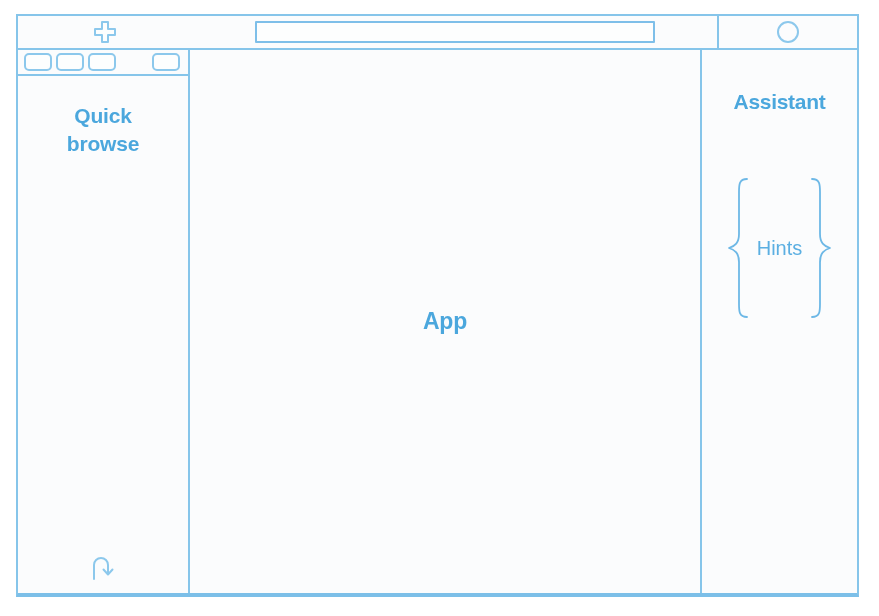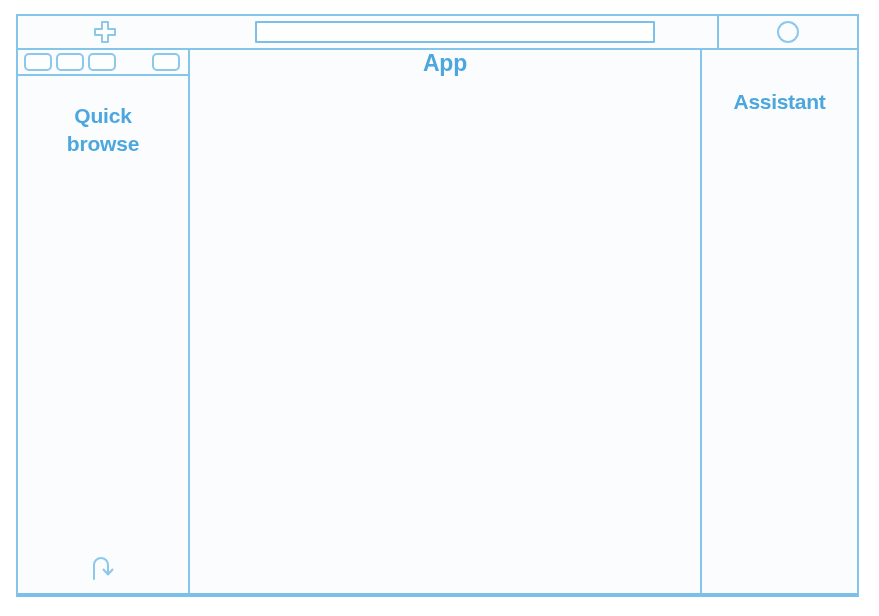--- a/index.html
+++ b/index.html
@@ -143,21 +143,21 @@
     width: 100%;
     display: flex;
     justify-content: center;
   }
 
   
   #app-stage {
     flex: 1 1 auto;
     border-right: 2px solid #86c5ea;
     display: flex;
-    align-items: flex-start;
+    align-items: center;
     justify-content: center;
     box-sizing: border-box;
     min-width: 0;
   }
   #app-label {
     font-size: 23px;
     font-weight: bold;
     color: #4ba7dd;
     letter-spacing: -0.2px;
   }
@@ -245,16 +245,31 @@
       </div>
     </div>
 
     <div id="app-stage">
       <div id="app-label">App</div>
     </div>
 
     <div id="assistant-panel">
       <div id="assistant-title">Assistant</div>
 
+      <div id="hints-block">
+        <span class="brace">
+          <svg class="icon-svg" width="26" height="144" viewBox="0 0 26 144" aria-hidden="true">
+            <path d="M22 3 C14 3 14 9 14 16 L14 58 C14 67 10 70 4 72 C10 74 14 77 14 86 L14 128 C14 135 14 141 22 141" fill="none" stroke="#6db8e6" stroke-width="1.8" stroke-linecap="round" stroke-linejoin="round"></path>
+          </svg>
+        </span>
+
+        <span id="hints-label">Hints</span>
+
+        <span class="brace">
+          <svg class="icon-svg" width="26" height="144" viewBox="0 0 26 144" aria-hidden="true">
+            <path d="M4 3 C12 3 12 9 12 16 L12 58 C12 67 16 70 22 72 C16 74 12 77 12 86 L12 128 C12 135 12 141 4 141" fill="none" stroke="#6db8e6" stroke-width="1.8" stroke-linecap="round" stroke-linejoin="round"></path>
+          </svg>
+        </span>
+      </div>
     </div>
 
   </div>
 </div>
 
 </body></html>

